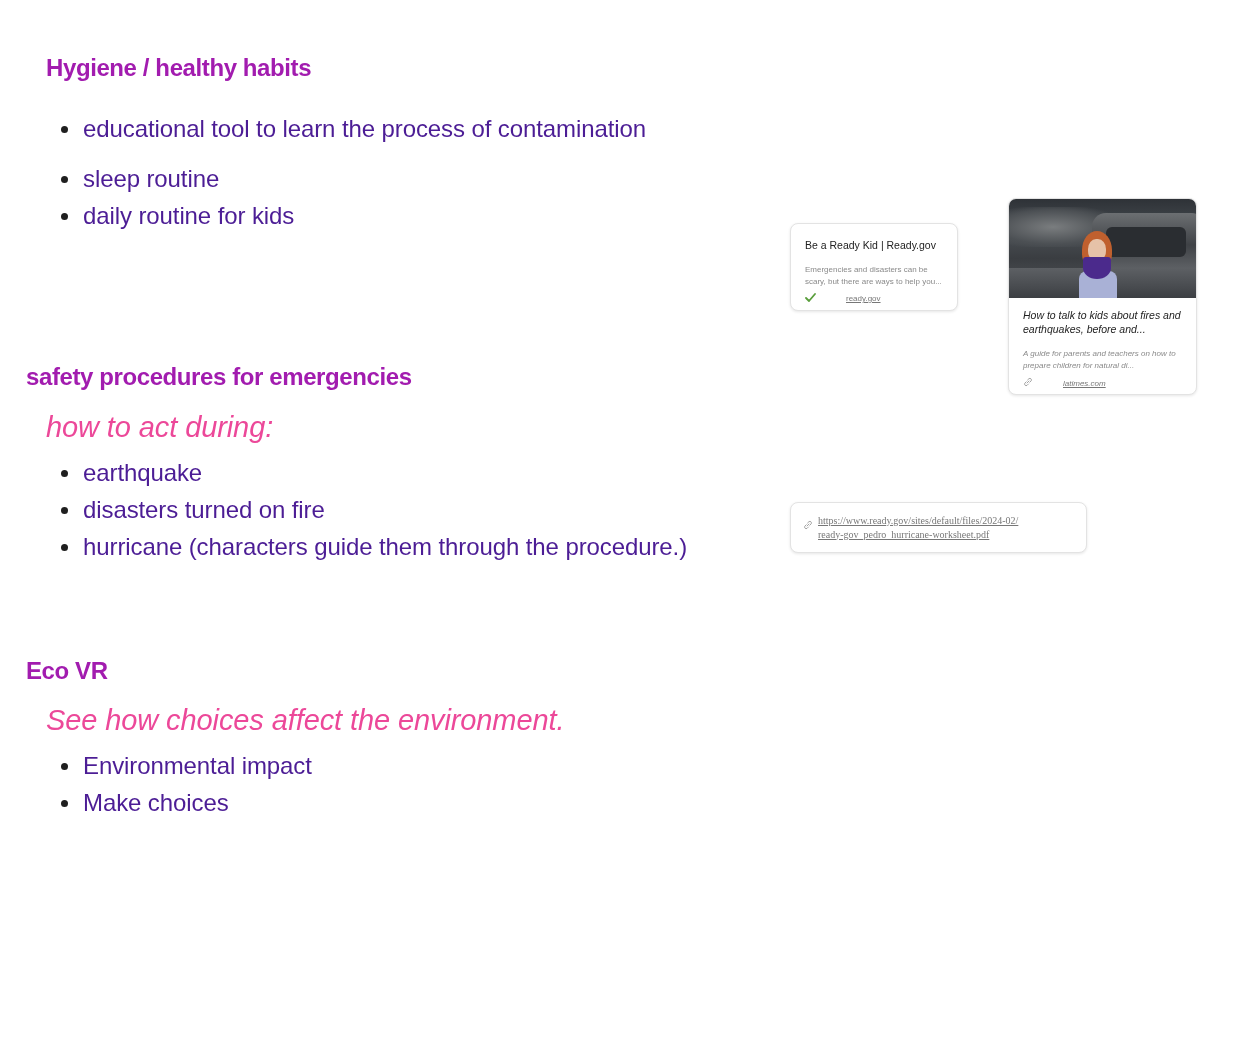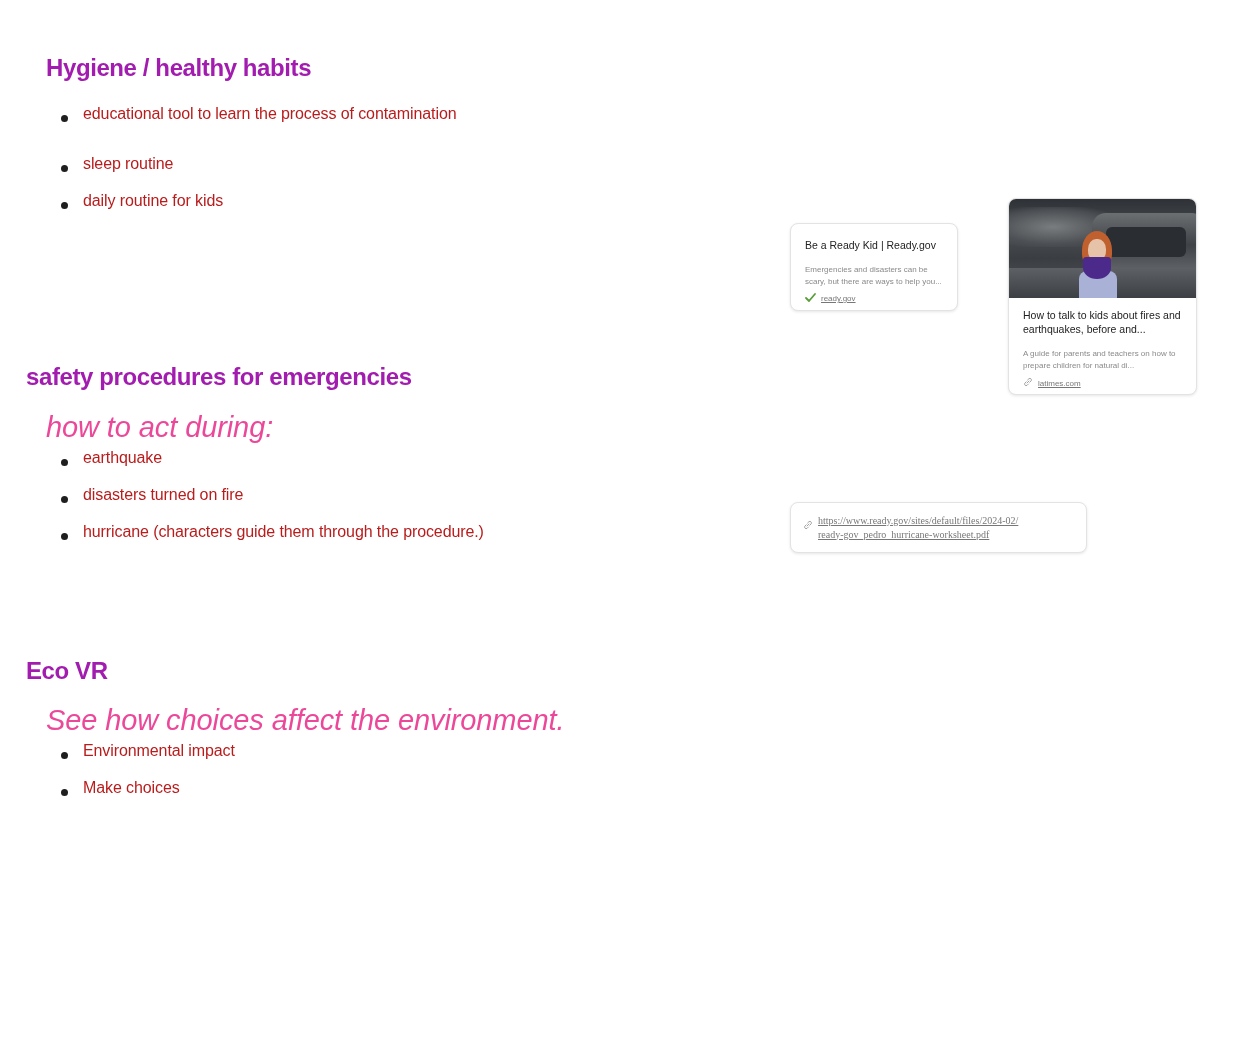--- a/index.html
+++ b/index.html
@@ -4,33 +4,33 @@
   <style>
     * { box-sizing: border-box; margin: 0; padding: 0; }
     html, body {
       width: 1238px; height: 1052px; background: #ffffff; overflow: hidden;
       font-family: "Liberation Sans", "DejaVu Sans", sans-serif;
       color: #1f1f1f;
     }
     .page { position: relative; width: 1238px; height: 1052px; }
     .h { position: absolute; font-weight: 700; font-size: 24px; letter-spacing: -0.4px; color: #a21caf; line-height: 1; }
     .p { position: absolute; font-size: 29px; color: #ec4899; line-height: 1; letter-spacing: -0.1px; font-style: italic; }
-    .li { position: absolute; font-size: 16px; color: #b91c1c; line-height: 1; letter-spacing: -0.1px; }
+    .li { position: absolute; font-size: 24px; color: #4c1d95; line-height: 1; letter-spacing: -0.1px; margin-top: 11px; }
     .li .bullet {
       position: absolute; left: -22px; top: 9px; width: 7px; height: 7px; border-radius: 50%; background: #1f1f1f;
     }
     .card {
       position: absolute; background: #fff; border: 1px solid #e3e3e3; border-radius: 8px;
       box-shadow: 0 1px 3px rgba(0,0,0,0.10);
       overflow: hidden;
     }
     .card-title { font-size: 10.5px; color: #222; line-height: 14px; }
     .card-desc { font-size: 8px; color: #8a8a8a; line-height: 12px; margin-top: 12px; }
     .card-src { display: flex; align-items: center; gap: 5px; margin-top: 5px; font-size: 8px; color: #777; }
-    .card-src .link { text-decoration: underline; color: #777; }
+    .card-src .link { text-decoration: underline; color: #777; margin-left: 25px; }
     .thumb {
       width: 100%; height: 99px; position: relative; overflow: hidden;
       background: linear-gradient(180deg, #2e3237 0%, #4a4f54 35%, #3a3d41 60%, #55595d 100%);
     }
     .thumb .rubble {
       position: absolute; left: 0; top: 8px; width: 110px; height: 40px;
       background: radial-gradient(ellipse at 40% 50%, #7a7d7f 0%, #4c5054 60%, transparent 80%);
     }
     .thumb .car {
       position: absolute; right: -6px; top: 14px; width: 110px; height: 80px; border-radius: 14px 10px 4px 4px;
@@ -113,21 +113,21 @@
     <div class="card-src">
       <span>
         <svg width="11" height="9" viewBox="0 0 11 9">
             <path d="M1 5 L4 8 L10 1" stroke="#5a9e3c" stroke-width="1.8" fill="none" stroke-linecap="round" stroke-linejoin="round"></path>
           </svg>
       </span>
       <span class="link">ready.gov</span>
     </div>
   </div>
 
-  <div class="card" style="left:1008px; top:198px; width:189px; height:197px;">
+  <div class="card" style="left:1008px; top:198px; width:189px; height:197px;font-style:italic;">
     <div class="thumb">
       <div class="rubble"></div>
       <div class="car"></div>
       <div class="car-window"></div>
       <div class="ground"></div>
       <div class="kid-hair"></div>
       <div class="kid-face"></div>
       <div class="kid-shirt"></div>
       <div class="kid-scarf"></div>
     </div>

